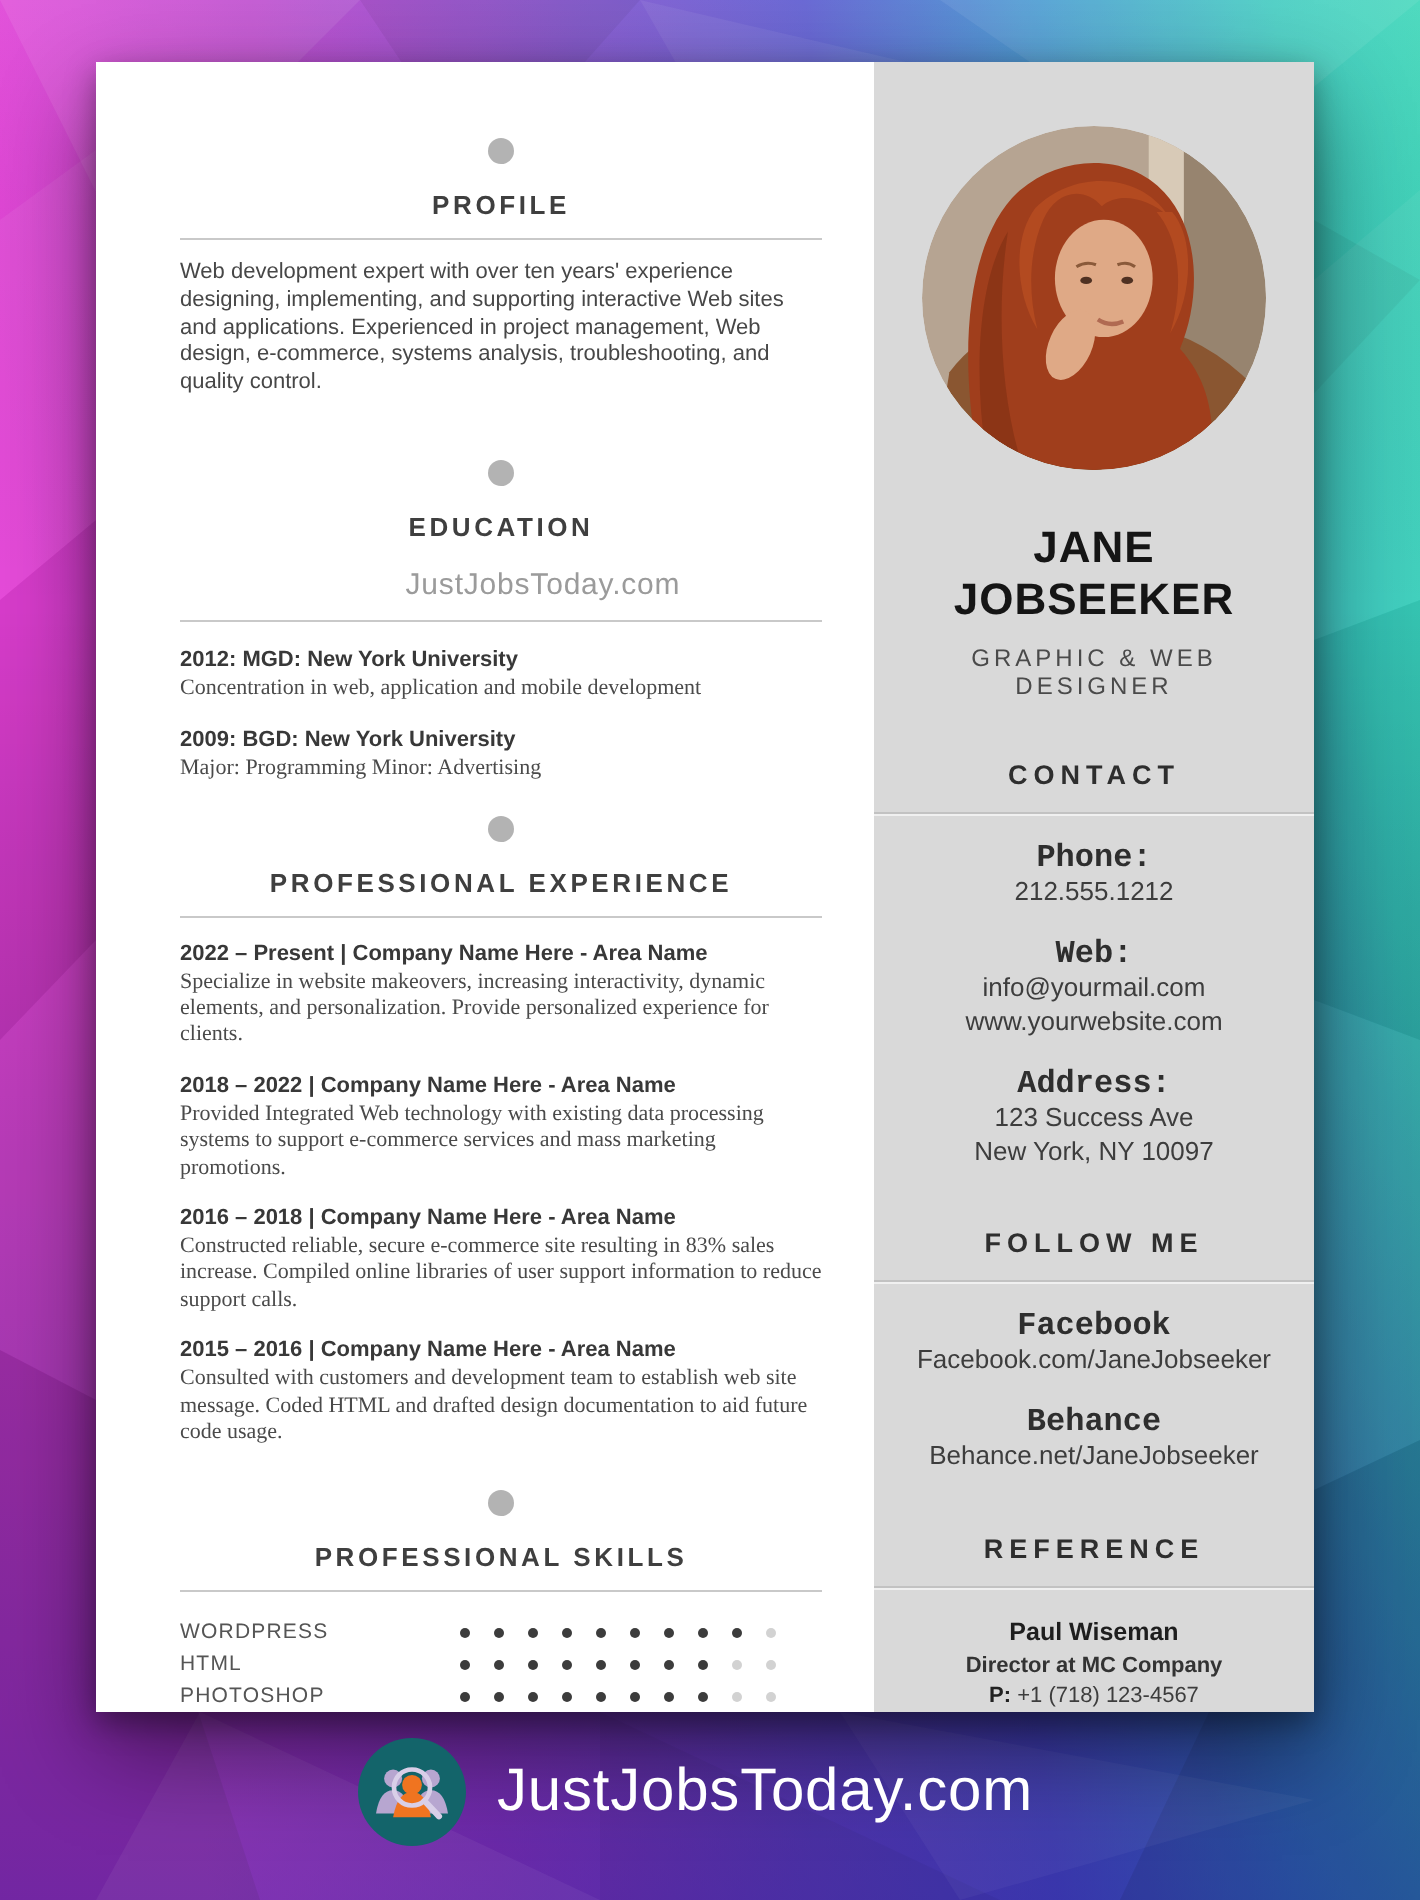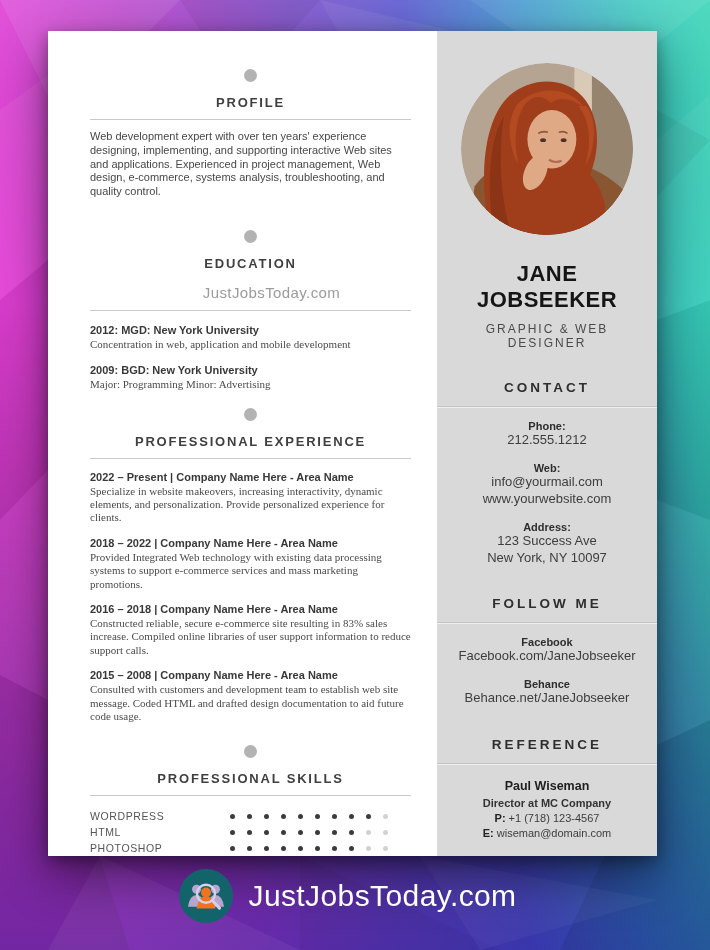--- a/index.html
+++ b/index.html
@@ -37,21 +37,21 @@
 
   
   .sidebar{width:220px;box-sizing:border-box;background:#d9d9d9;text-align:center;
            padding:32px 20px 0;overflow:hidden;}
   .photo{width:172px;height:172px;border-radius:50%;margin:0 auto;overflow:hidden;display:block;}
   .person-name{font-size:22px;font-weight:bold;letter-spacing:.5px;color:#151515;margin:26px 0 0;}
   .person-title{font-size:12px;letter-spacing:2px;color:#4a4a4a;margin-top:9px;}
   .side-sec-title{font-size:13.5px;font-weight:bold;letter-spacing:3px;color:#2e2e2e;margin-top:30px;}
   .side-rule{height:1px;background:#c2c2c2;margin:11px -20px 0;box-shadow:0 1px 0 rgba(255,255,255,.6);}
   .group{margin-top:13px;}
-  .group-label{font-size:11px;font-weight:bold;color:#2e2e2e;}
+  .group-label{font-size:16px;font-weight:bold;color:#2e2e2e;font-family:Liberation Mono, monospace;}
   .group-lines div{font-size:13px;color:#3d3d3d;line-height:1.3;}
   .person{margin-top:15px;}
   .p-name{font-size:12.5px;font-weight:bold;color:#1e1e1e;}
   .p-role{font-size:11px;font-weight:bold;color:#333;margin-top:4px;}
   .p-line{font-size:11px;color:#3d3d3d;margin-top:3px;}
   .p-line b{color:#222;}
 
   
   .footer{position:absolute;left:0;right:14px;top:864px;height:64px;
           display:flex;align-items:center;justify-content:center;gap:15px;}
@@ -145,21 +145,21 @@
   </div>
             <div class="entry">
     <div class="entry-h">2018 – 2022 | Company Name Here - Area Name</div>
     <div class="entry-d">Provided Integrated Web technology with existing data processing systems to support e-commerce services and mass marketing promotions.</div>
   </div>
             <div class="entry">
     <div class="entry-h">2016 – 2018 | Company Name Here - Area Name</div>
     <div class="entry-d">Constructed reliable, secure e-commerce site resulting in 83% sales increase. Compiled online libraries of user support information to reduce support calls.</div>
   </div>
             <div class="entry">
-    <div class="entry-h">2015 – 2008 | Company Name Here - Area Name</div>
+    <div class="entry-h">2015 – 2016 | Company Name Here - Area Name</div>
     <div class="entry-d">Consulted with customers and development team to establish web site message. Coded HTML and drafted design documentation to aid future code usage.</div>
   </div>
           </div>
       </section>
 
       <section class="sec" style="margin-top:22px;">
         <div class="sec-head">
           <span class="bullet"></span>
           <span class="sec-title">PROFESSIONAL SKILLS</span>
         </div>

